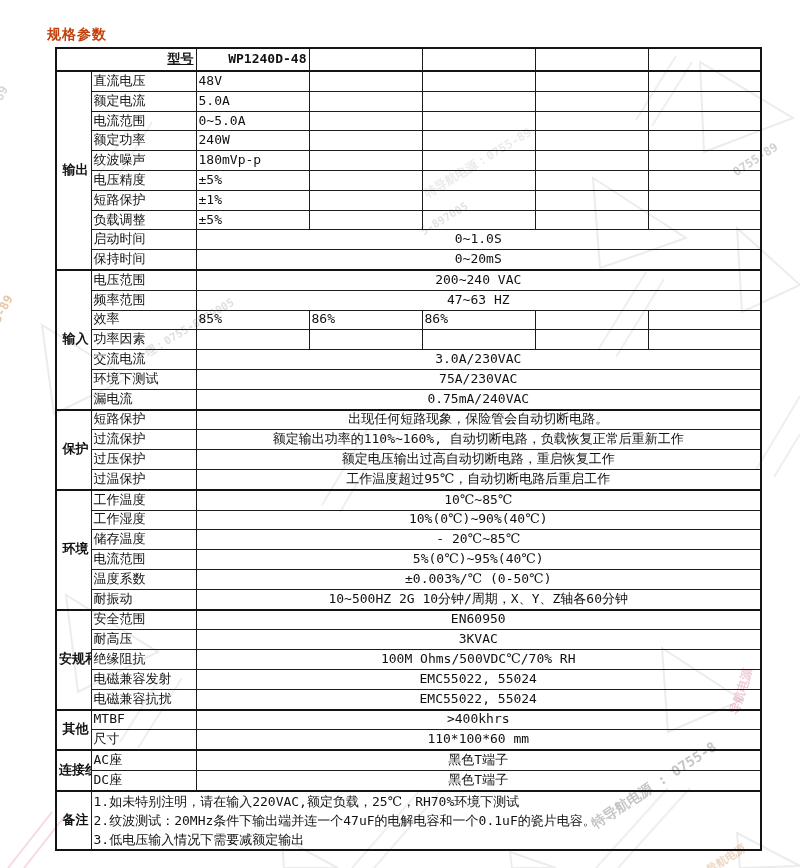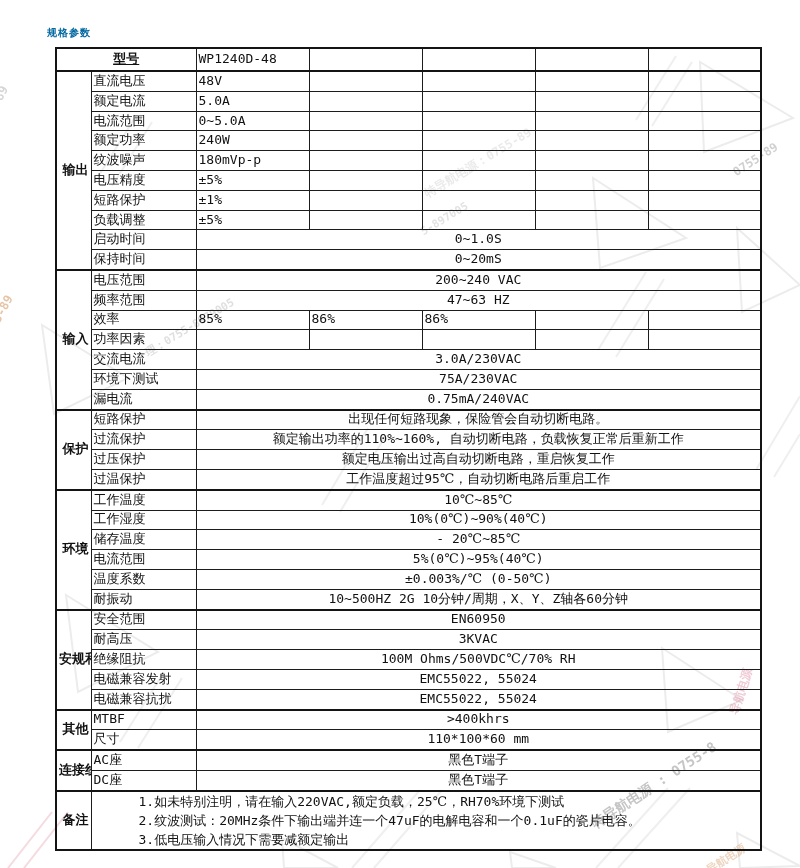--- a/index.html
+++ b/index.html
@@ -6,21 +6,21 @@
   .page{
     position:relative;width:800px;height:868px;background:#ffffff;overflow:hidden;
     font-family:"DejaVu Sans Mono","DejaVu Serif",serif;color:#111;
   }
   
   .wm-layer{position:absolute;inset:0;z-index:0;pointer-events:none;}
   .wm-text{position:absolute;white-space:nowrap;font-weight:bold;transform-origin:left bottom;}
   
   .title{
     position:absolute;left:47px;top:26px;z-index:2;
-    font-size:10px;font-weight:bold;letter-spacing:1px;color:#0369a1;
+    font-size:14px;font-weight:bold;letter-spacing:1px;color:#c2410c;
   }
   
   table.spec{
     position:absolute;left:55px;top:47px;width:705px;z-index:1;
     border-collapse:collapse;table-layout:fixed;background:transparent;
   }
   table.spec{border:2px solid #141414;}
   table.spec td{
     border:1px solid #1c1c1c;
     font-size:13px;line-height:1.15;
@@ -28,28 +28,28 @@
     vertical-align:middle;white-space:nowrap;overflow:hidden;
   }
   tr.sec-top td{border-top:2px solid #141414;}
   td.cat{
     font-weight:bold;text-align:right;font-size:14px;
     white-space:normal;word-break:break-all;line-height:1.25;padding:0 3px;
   }
   td.label{padding-left:5px;text-align:left;}
   td.val{padding-left:5px;text-align:left;}
   td.center{text-align:center;padding-left:2px;margin-left:16px;}
-  td.bold{font-weight:normal;}
+  td.bold{font-weight:bold;text-align:right;}
   tr.header-row td{height:21px;}
-  td.model-label{font-weight:bold;text-align:center;font-size:14px;white-space:nowrap;word-break:normal;text-decoration:underline;}
+  td.model-label{font-weight:bold;font-size:14px;white-space:nowrap;word-break:normal;text-decoration:underline;}
   td.remarks{
     vertical-align:top;text-align:left;padding:2px 4px 0 6px;height:69px;
     white-space:normal;
   }
-  td.remarks .rline{white-space:nowrap;line-height:19px;margin-left:45px;}
+  td.remarks .rline{white-space:nowrap;line-height:19px;}
 </style>
 </head>
 <body>
 
 <div class="page">
 
   <div class="wm-layer">
     <svg width="800" height="868" viewBox="0 0 800 868">
       <g fill="none" stroke="#ececec" stroke-width="2">
         <path d="M700 62 L793 118 L704 152 Z"></path>

